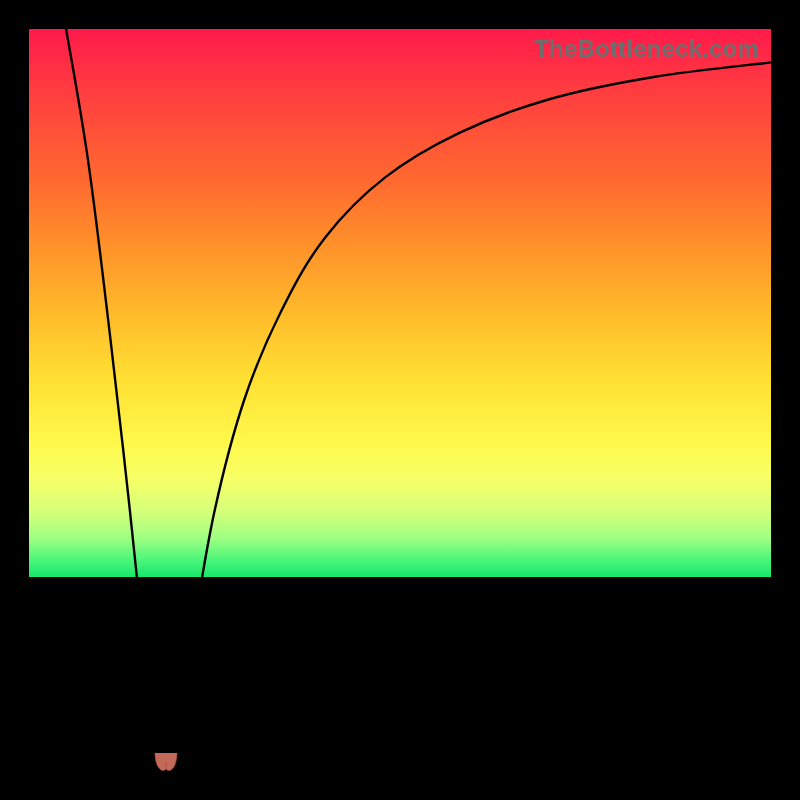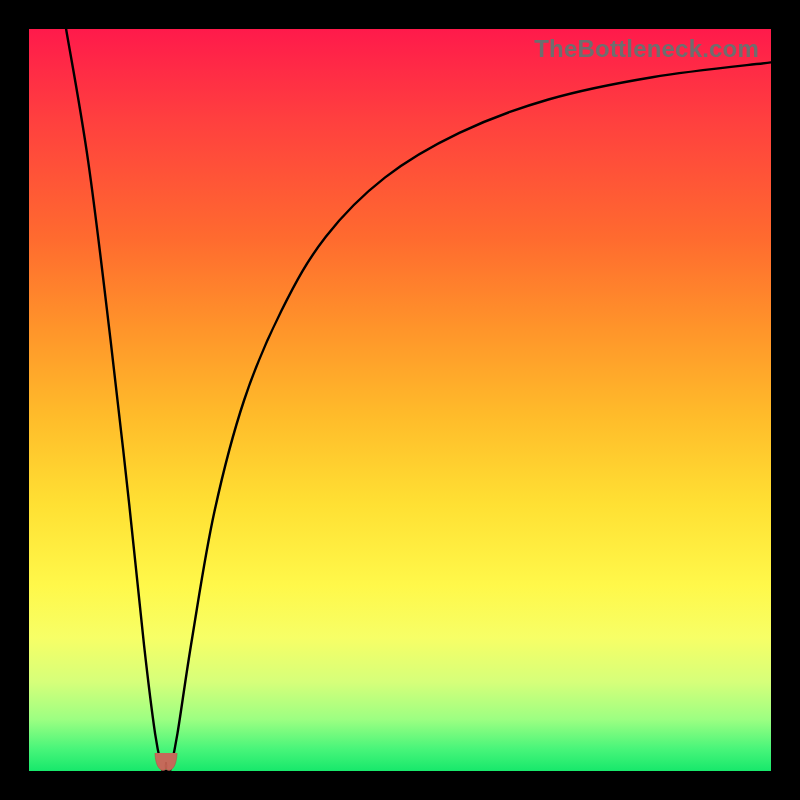--- a/index.html
+++ b/index.html
@@ -15,21 +15,21 @@
     position: relative;
     width: 800px;
     height: 800px;
     background: #000;
   }
   .plot-area {
     position: absolute;
     left: 29px;
     top: 29px;
     width: 742px;
-    height: 742px;
+    height: 548px;
     
     background: linear-gradient(
       to bottom,
       #ff1a4b 0%,
       #ff3f3f 12%,
       #ff6a2f 28%,
       #ff932a 40%,
       #ffbb2a 52%,
       #ffe033 64%,
       #fff84a 75%,

